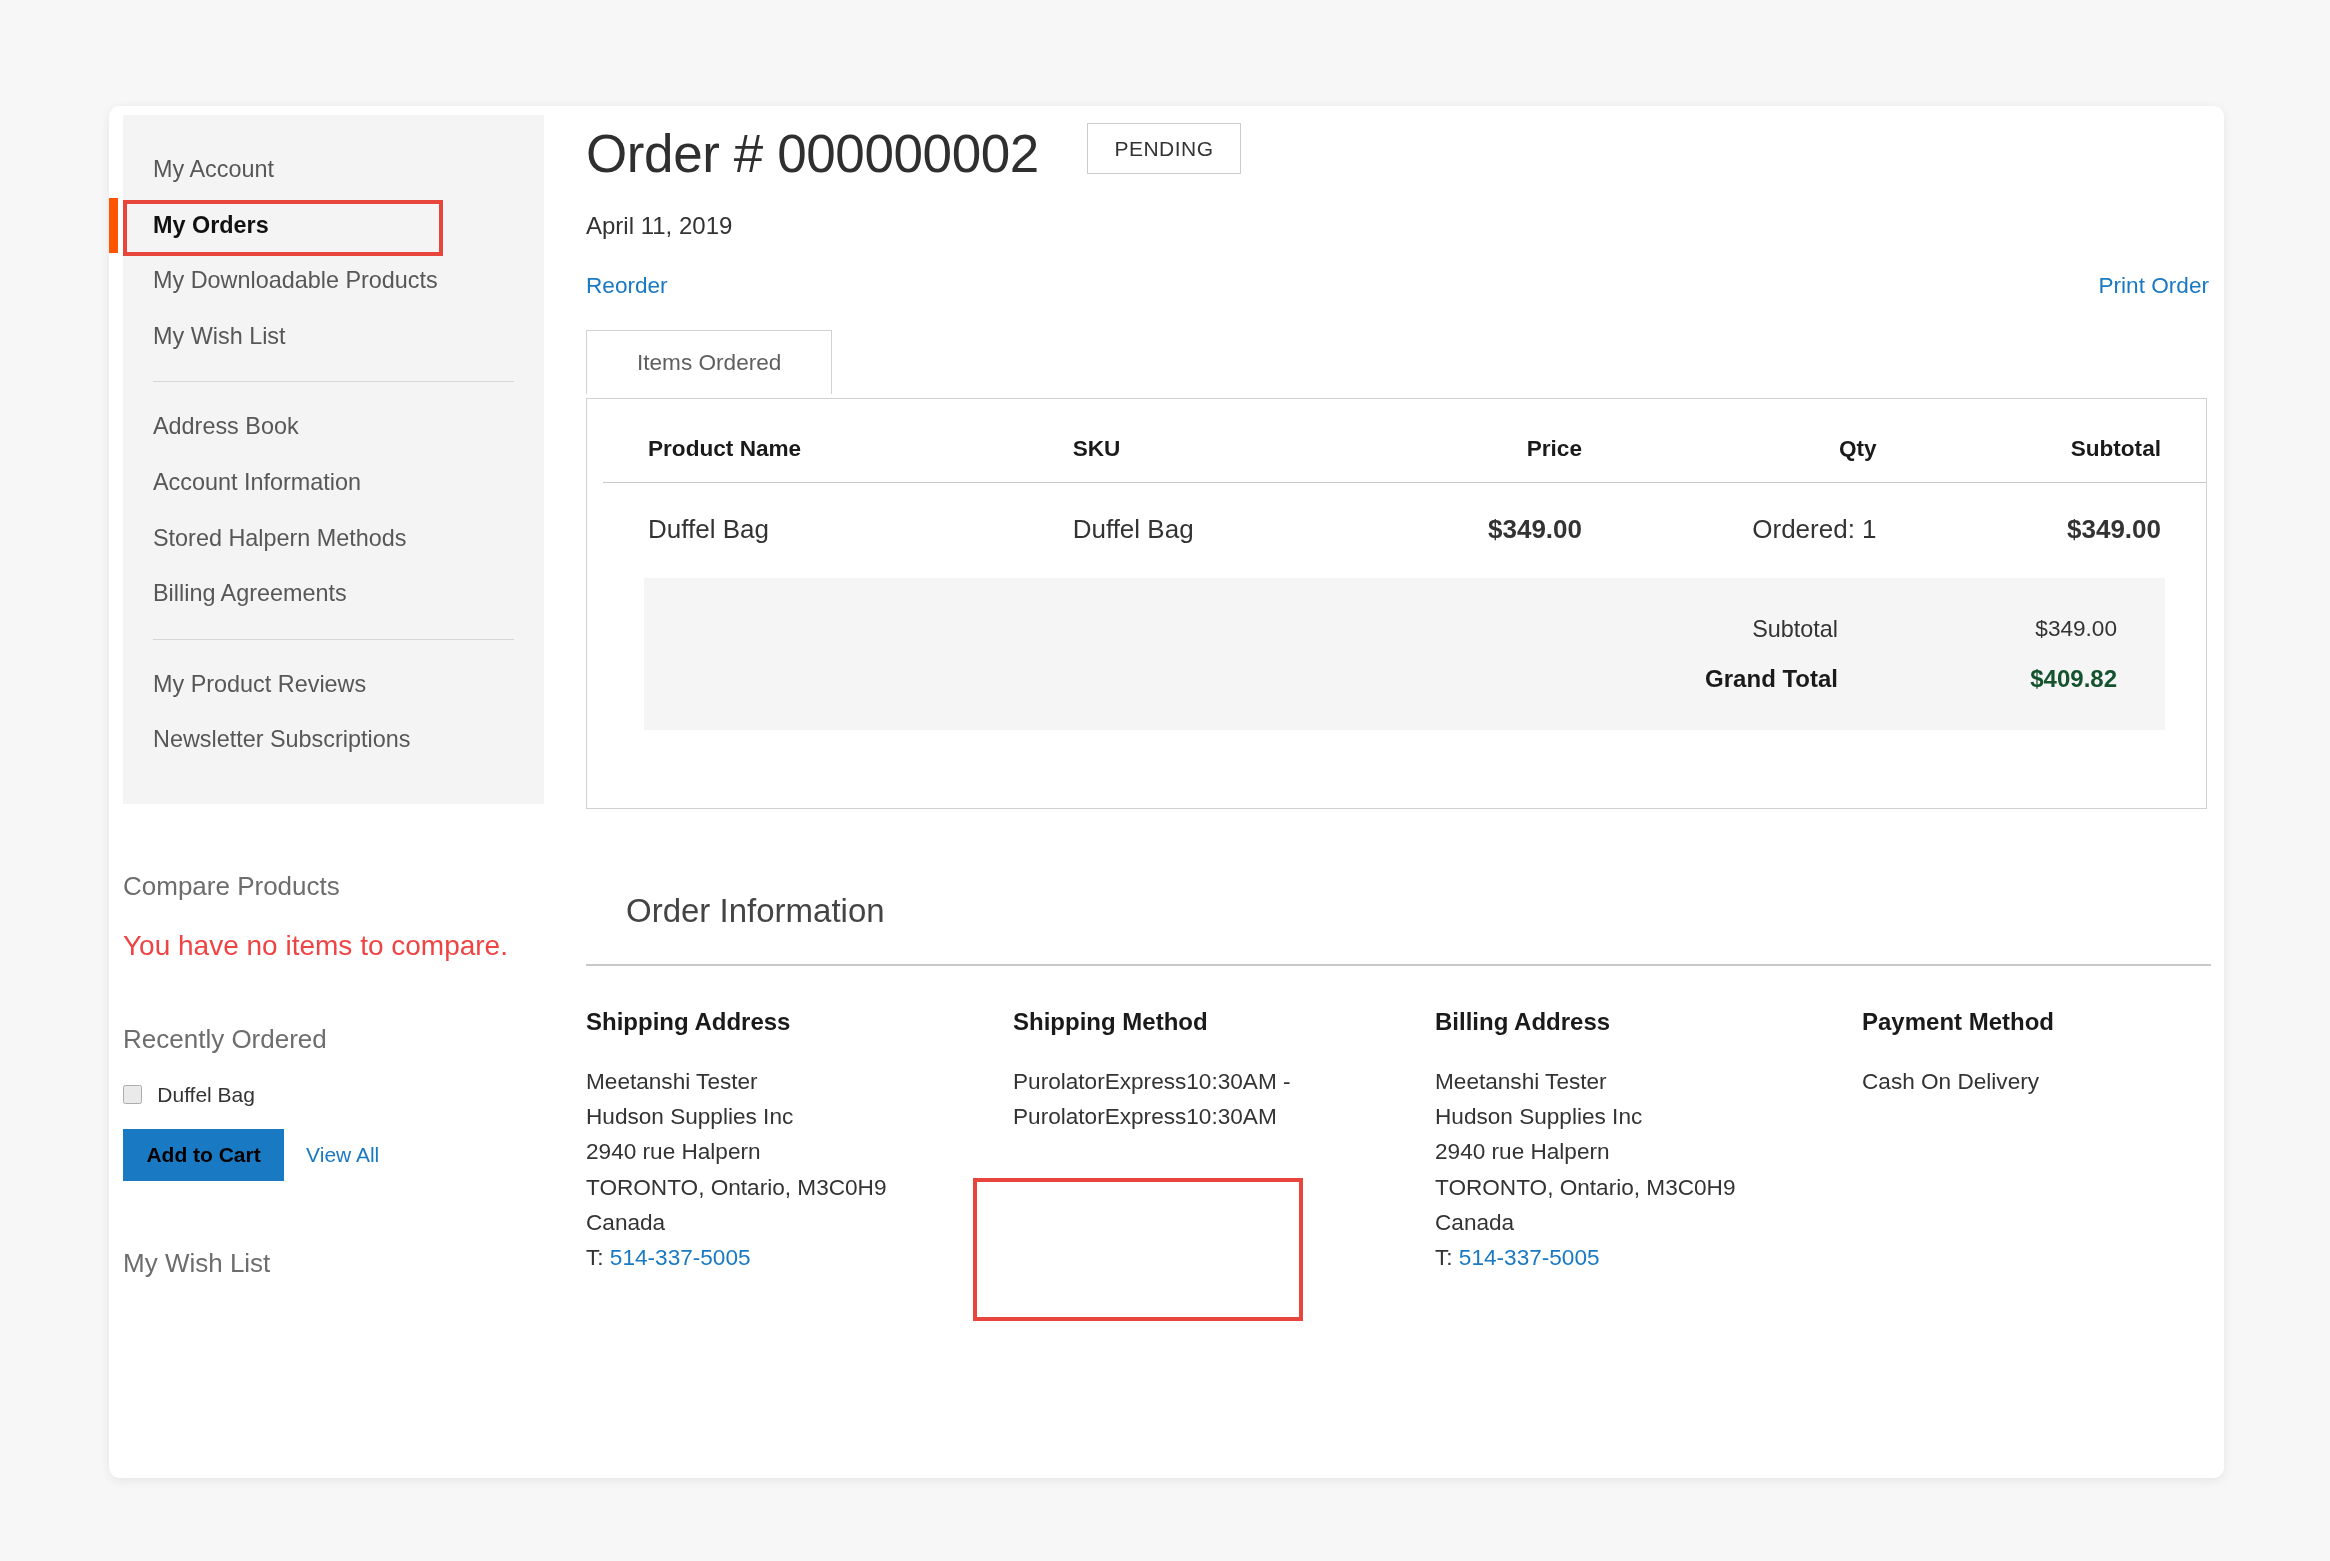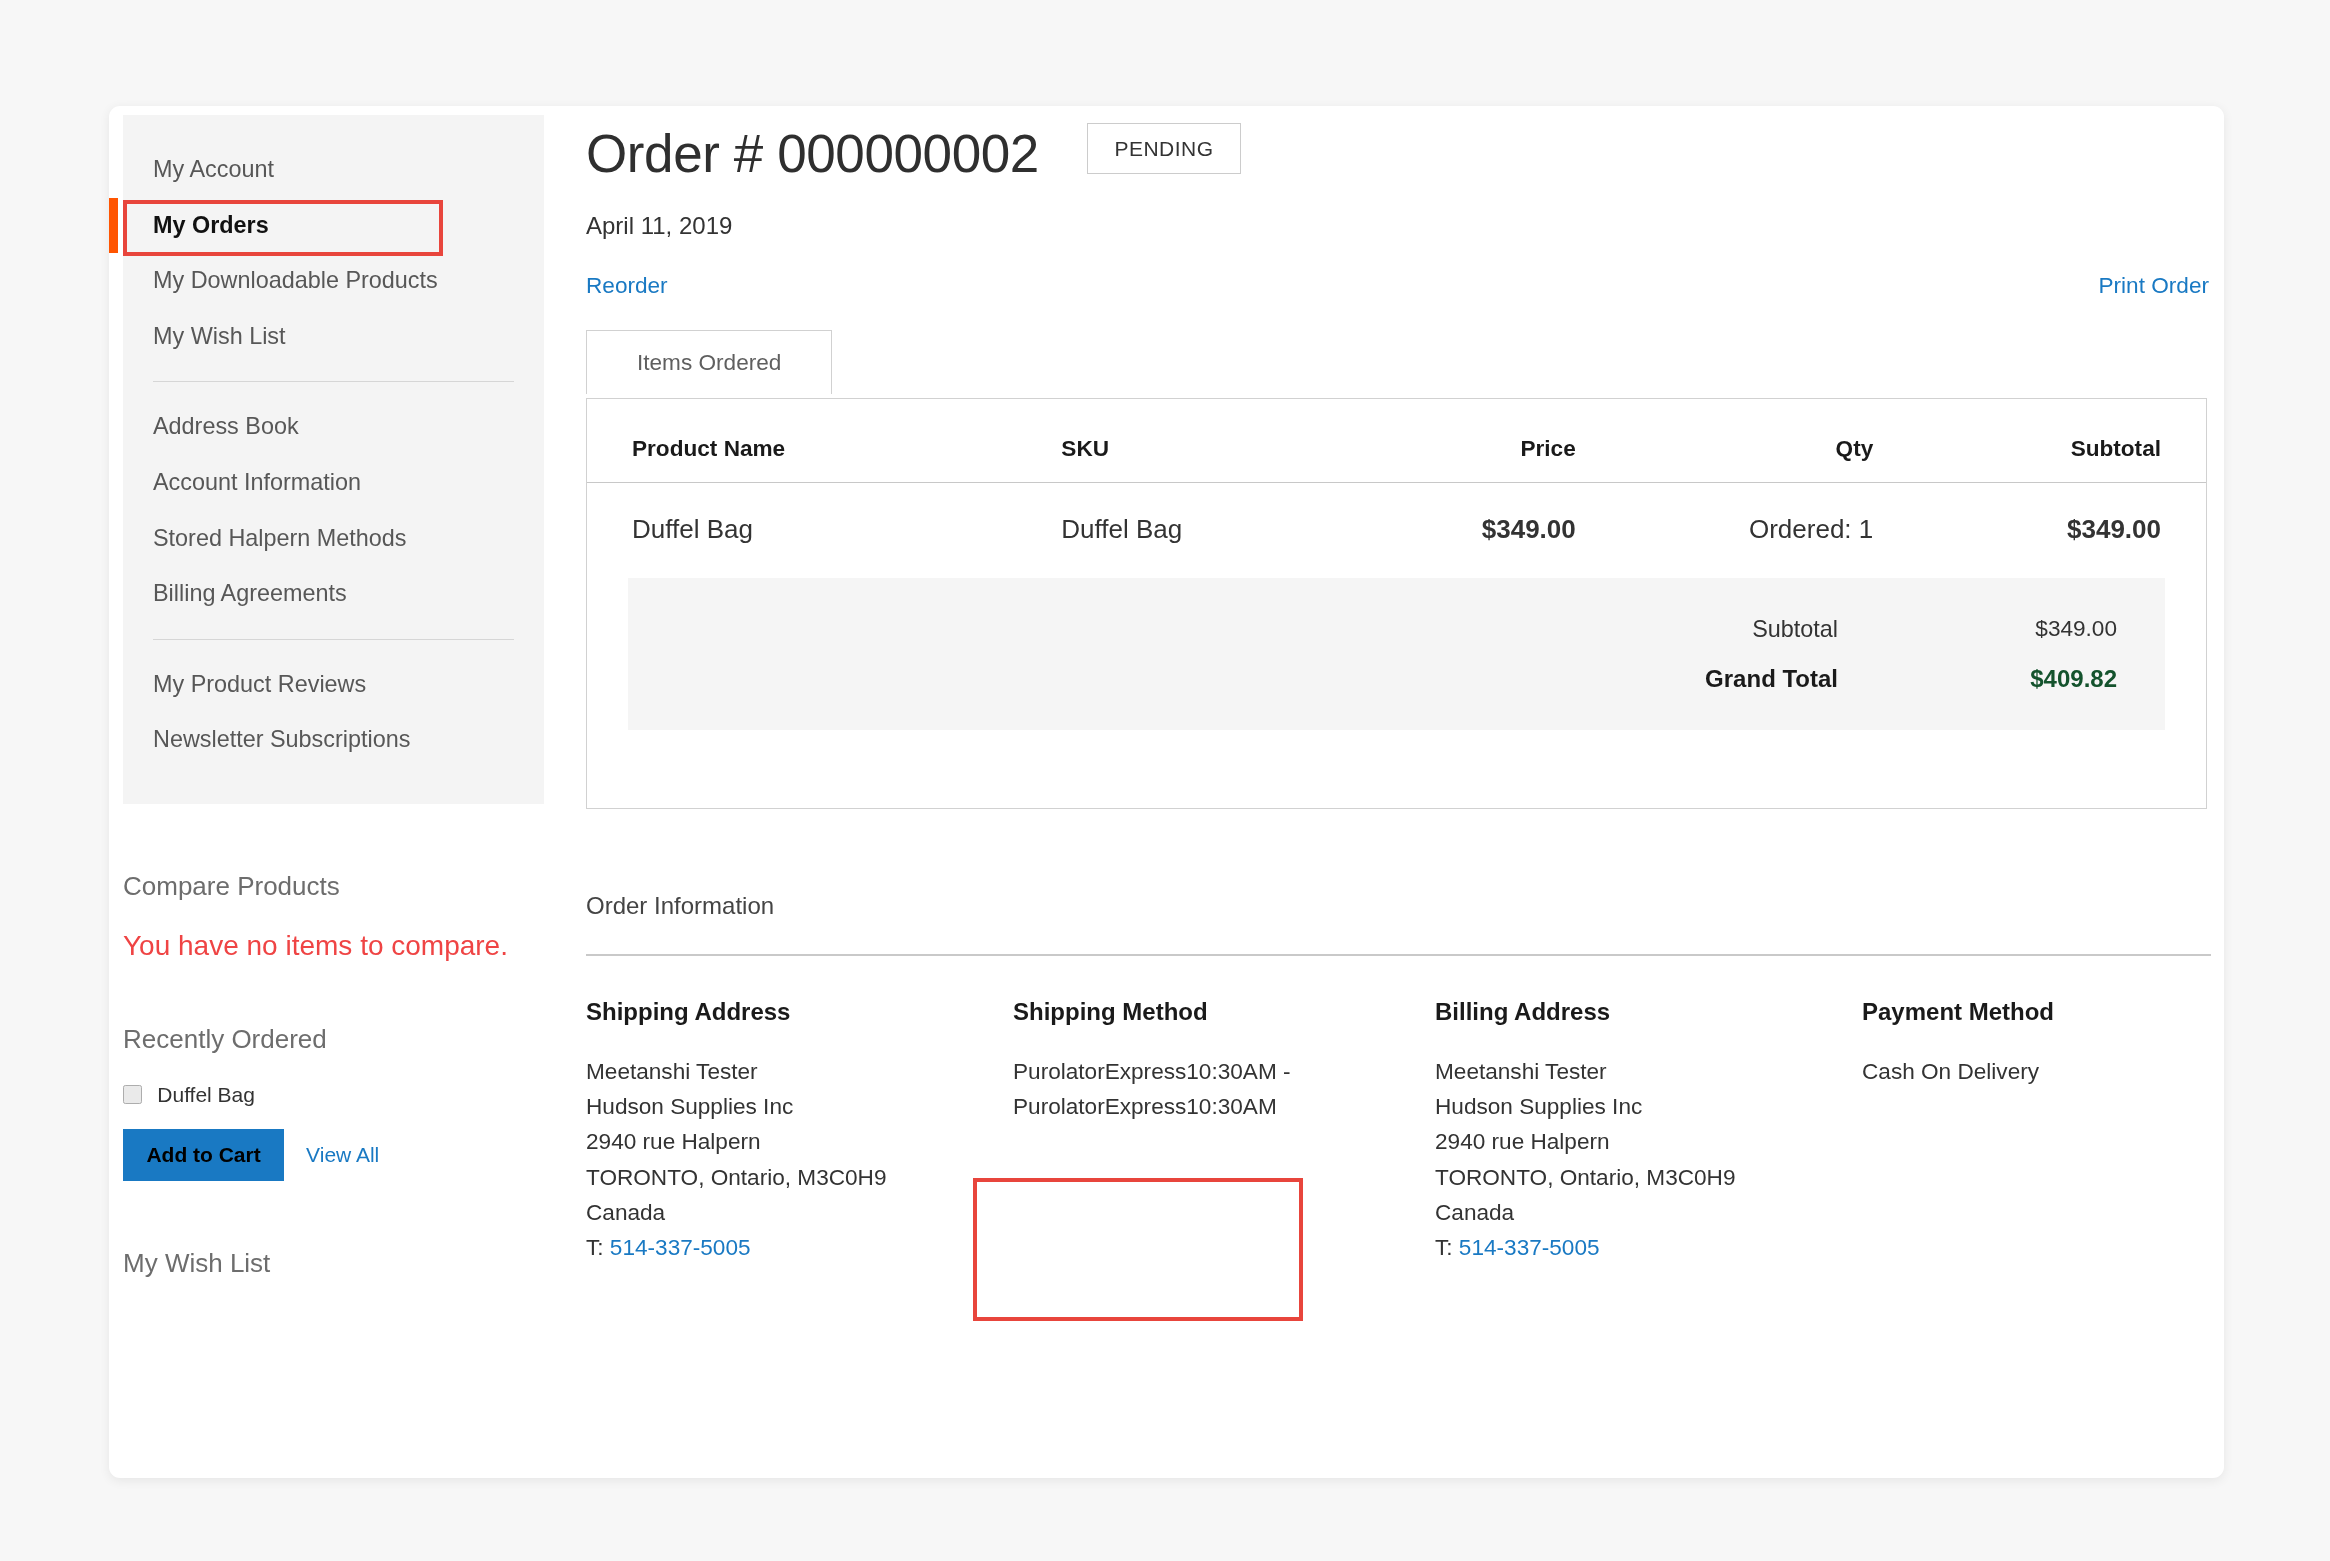--- a/index.html
+++ b/index.html
@@ -85,21 +85,21 @@
   .tab {
     position: absolute; left: 0; top: 0;
     border: 0.8px solid #d1d1d1; border-bottom: none;
     background: #ffffff;
     padding: 18.7px 50px; font-size: 22.6px; color: #5f5f5f;
     cursor: pointer;
   }
   .items-card {
     border: 0.8px solid #d1d1d1;
     margin-top: -0.8px;
-    padding: 0 0 78px 0;
+    padding: 0 0 78px 16px;
     position: relative;
     background: #ffffff;
   }
   table.items { width: 100%; border-collapse: collapse; }
   table.items th {
     font-size: 22.6px; color: #1a1a1a; font-weight: bold;
     padding: 37px 0 20px 0; text-align: right;
   }
   table.items th.l, table.items td.l { text-align: left; }
   table.items th:first-child { padding-left: 45px; }
@@ -117,21 +117,21 @@
   .totals {
     background: #f5f5f5; margin: 0 41px 0 41px;
     padding: 26.5px 0 26.5px 0;
   }
   .tot-row { display: flex; justify-content: flex-end; align-items: center; padding: 11px 0; }
   .tot-label { font-size: 23.4px; color: #333333; width: 1153px; text-align: right; padding-right: 0; }
   .tot-val { font-size: 22.6px; color: #333333; width: 327px; text-align: right; padding-right: 48px; }
   .tot-row.grand .tot-label { font-weight: bold; font-size: 24px; color: #1a1a1a; }
   .tot-row.grand .tot-val { font-weight: bold; font-size: 24px; color: #14532d; }
 
-  .sec-title { margin-top: 83px; font-size: 24px; font-weight: 300; color: #444444; }
+  .sec-title { margin-top: 83px; font-size: 33px; font-weight: 300; color: #444444; margin-left: 40px; }
   .hr { height: 1.6px; background: #c9c9c9; margin-top: 34px; width: 1625px; }
 
   .info-grid { display: flex; margin-top: 42px; }
   .col-ship { width: 427px; }
   .col-method { width: 422px; position: relative; }
   .col-bill { width: 427px; }
   .col-pay { width: 343px; }
   .info-head { font-size: 24px; font-weight: bold; color: #1a1a1a; margin-bottom: 28px; }
   .info-line { font-size: 22.6px; color: #333333; line-height: 1.56; }
   .tel { color: #1979c3; }

